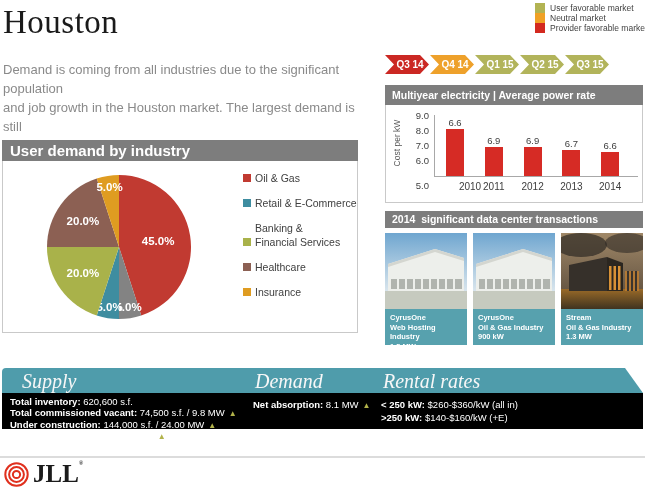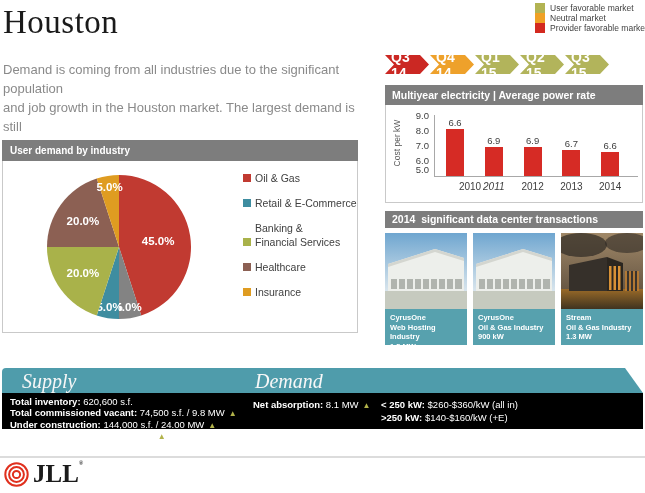--- a/index.html
+++ b/index.html
@@ -2,31 +2,31 @@
 <html><head>
 <meta charset="utf-8">
 <style>
   html,body{margin:0;padding:0;background:#fff;}
   .page{position:relative;width:645px;height:493px;background:#fff;overflow:hidden;
         font-family:"Liberation Sans",sans-serif;}
   .page-title{position:absolute;left:3px;top:4px;font-family:"Liberation Serif",serif;
         font-size:33px;font-weight:400;color:#1a1a1a;letter-spacing:.5px;}
   .intro{position:absolute;left:3px;top:60px;width:372px;font-size:13px;line-height:19px;
         color:#8a8a8a;white-space:pre-line;}
-  .gray-header{background:#7d7d7d;color:#fff;font-weight:bold;font-size:10px;}
+  .gray-header{background:#7d7d7d;color:#fff;font-weight:bold;font-size:15px;}
 
   
   .mkt-legend{position:absolute;left:535px;top:3px;}
   .mkt-row{display:flex;align-items:center;height:10px;}
   .mkt-sq{width:10px;height:10px;flex:0 0 10px;margin-right:5px;}
   .mkt-lab{font-size:8.5px;color:#3f3f3f;white-space:nowrap;}
 
   
   .qtrack{position:absolute;left:385px;top:55px;display:flex;}
-  .chev{width:44px;height:19px;margin-right:1px;color:#fff;font-weight:bold;font-size:14px;
+  .chev{width:44px;height:19px;margin-right:1px;color:#fff;font-weight:bold;font-size:10px;
         display:flex;align-items:center;justify-content:center;padding-left:6px;box-sizing:border-box;
         clip-path:polygon(0 0,calc(100% - 9px) 0,100% 50%,calc(100% - 9px) 100%,0 100%,9px 50%);}
 
   
   .pie-panel{position:absolute;left:2px;top:140px;width:356px;}
   .pie-panel .gray-header{height:21px;line-height:21px;padding-left:8px;}
   .pie-body{position:relative;height:171px;background:#fff;border:1px solid #c9c9c9;border-top:none;}
   .pie-svg{position:absolute;left:41px;top:11px;}
   .pie-legend{position:absolute;left:240px;top:10px;display:flex;flex-direction:column;gap:11px;}
   .pleg-item{font-size:10.5px;color:#404040;line-height:14px;}
@@ -166,29 +166,29 @@
   </div>
 
   <div class="bar-panel">
     <div class="gray-header">Multiyear electricity | Average power rate</div>
     <div class="bar-body">
       <div class="ylab">Cost per kW</div>
     <div class="ytick" style="left: 13px; top: 4.5px;">9.0</div>
         <div class="ytick" style="left: 13px; top: 19.75px;">8.0</div>
         <div class="ytick" style="left: 13px; top: 35px;">7.0</div>
         <div class="ytick" style="left: 13px; top: 50.25px;">6.0</div>
-        <div class="ytick" style="left: 13px; top: 59px;">5.0</div>
+        <div class="ytick" style="left: 13px; top: 75px;">5.0</div>
         <div class="axis-v" style="left: 48px; top: 10px; height: 61px;"></div>
         <div class="axis-h" style="left: 48px; top: 71px; width: 204px;"></div>
         <div class="bar" style="left: 60px; width: 18px; top: 23.725px; height: 47.275px; background: rgb(214, 43, 37);"></div>
         <div class="bval" style="left: 54px; top: 11.725px;">6.6</div>
         <div class="xtick" style="left: 64px; top: 76px;">2010</div>
         <div class="bar" style="left: 98.8px; width: 18px; top: 42.025px; height: 28.975px; background: rgb(214, 43, 37);"></div>
         <div class="bval" style="left: 92.8px; top: 30.025px;">6.9</div>
-        <div class="xtick" style="left: 87.8px; top: 76px; font-style: italic;">2011</div>
+        <div class="xtick" style="left: 87.8px; top: 76px;">2011</div>
         <div class="bar" style="left: 137.6px; width: 18px; top: 42.025px; height: 28.975px; background: rgb(214, 43, 37);"></div>
         <div class="bval" style="left: 131.6px; top: 30.025px;">6.9</div>
         <div class="xtick" style="left: 126.6px; top: 76px;">2012</div>
         <div class="bar" style="left: 176.4px; width: 18px; top: 45.075px; height: 25.925px; background: rgb(214, 43, 37);"></div>
         <div class="bval" style="left: 170.4px; top: 33.075px;">6.7</div>
         <div class="xtick" style="left: 165.4px; top: 76px;">2013</div>
         <div class="bar" style="left: 215.2px; width: 18px; top: 46.6px; height: 24.4px; background: rgb(214, 43, 37);"></div>
         <div class="bval" style="left: 209.2px; top: 34.6px;">6.6</div>
         <div class="xtick" style="left: 204.2px; top: 76px;">2014</div>
       </div>
@@ -295,20 +295,21 @@
             <div>1.3 MW</div>
           </div>
         </div>
       </div>
   </div>
 
   <div class="bottom-bar">
     <div class="teal-strip"></div>
     <div class="sec-h" style="left:20px">Supply</div>
     <div class="sec-h" style="left:253px">Demand</div>
+    <div class="sec-h" style="left:381px">Rental rates</div>
     <div class="black-area">
       <div class="col" id="supply-rows" style="left:8px;top:4px;line-height:10.8px">
           <div class="srow"><b>Total inventory:</b><span> 620,600 s.f.</span></div>
           <div class="srow"><b>Total commissioned vacant:</b><span> 74,500 s.f. / 9.8 MW</span><span class="tri" style="color: rgb(178, 179, 75);">▲</span></div>
           <div class="srow"><b>Under construction:</b><span> 144,000 s.f. / 24.00 MW</span><span class="tri" style="color: rgb(178, 179, 75);">▲</span></div>
           <div class="srow"><b>Planned:</b><span> 527,484 s.f. /  62.20 MW</span><span class="tri" style="color: rgb(178, 179, 75);">▲</span></div>
         </div>
       <div class="col" id="demand-rows" style="left:251px;top:5px;line-height:13px">
           <div class="srow"><b>Net absorption:</b><span> 8.1 MW</span><span class="tri" style="color: rgb(178, 179, 75);">▲</span></div>
         </div>

